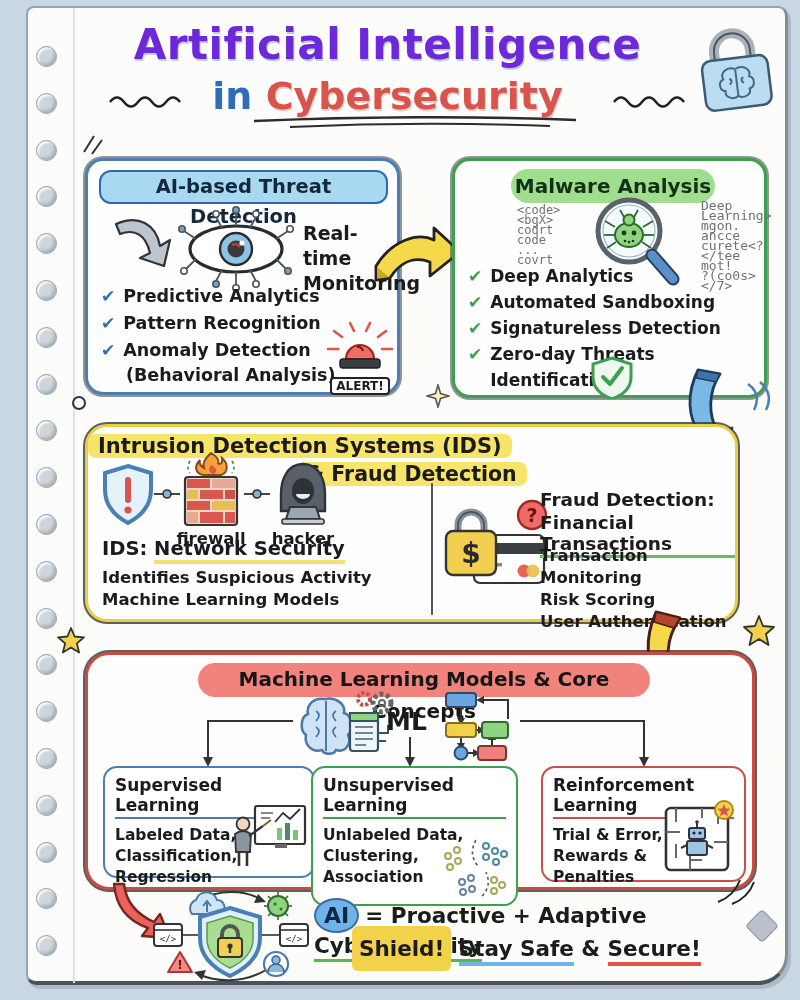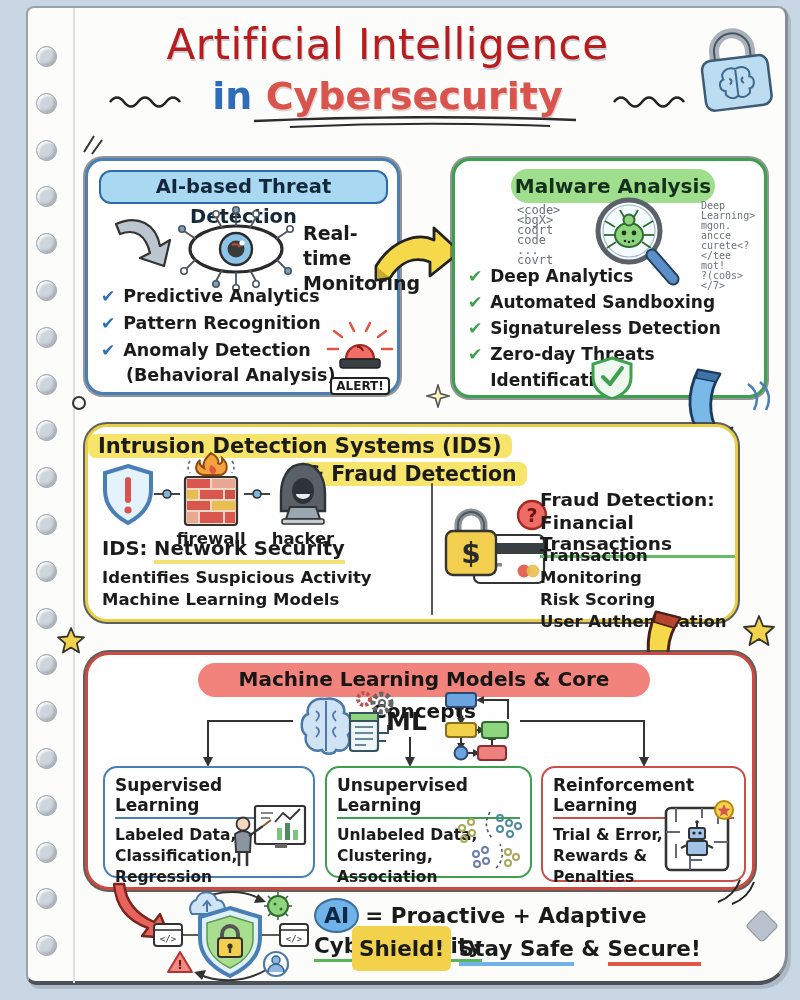--- a/index.html
+++ b/index.html
@@ -7,21 +7,21 @@
   body{background:#c9d6e4;font-family:"DejaVu Sans",sans-serif;position:relative;overflow:hidden;color:#1b1b1b}
   .abs{position:absolute}
   .pre{white-space:pre-line}
   #page{position:absolute;left:26px;top:6px;width:762px;height:979px;background:#fcfcfa;
         border:2px solid #9aa2ab;border-bottom:4px solid #4c5257;border-right:3px solid #848c94;
         border-radius:8px 10px 30px 10px;box-shadow:3px 4px 0 rgba(120,132,144,.35)}
   #rule{position:absolute;left:73px;top:8px;height:975px;width:1.5px;background:#dde1e5}
   .hole{position:absolute;left:36px;width:21px;height:21px;border-radius:50%;background:#cdd5dd;
         border:1.5px solid #98a1aa;box-shadow:inset -2px -2px 3px rgba(0,0,0,.18),inset 2px 2px 2px rgba(255,255,255,.85)}
   
-  #title1{left:95px;top:20px;width:585px;text-align:center;font-size:42px;font-weight:normal;color:#b91c1c;
+  #title1{left:95px;top:20px;width:585px;text-align:center;font-size:42px;font-weight:bold;color:#6d28d9;
           letter-spacing:.5px;text-shadow:1px 2px 0 rgba(27,64,110,.25)}
   #title2{left:95px;top:74px;width:585px;text-align:center;font-size:38px;font-weight:bold}
   #title2 .in{color:#2f6db8}#title2 .cyb{color:#d9544d;text-shadow:1px 2px 0 rgba(140,30,30,.2)}
   
   .sbox{position:absolute;background:#fefefe;border-radius:18px}
   .pill{position:absolute;text-align:center;font-weight:bold;border-radius:12px}
   .chk{display:flex;align-items:flex-start;font-weight:bold;line-height:26px}
   .ck{margin-right:8px;font-size:17px}
   .b{color:#2e6fb0}.g{color:#3da04f}
   #box1{left:85px;top:158px;width:315px;height:237px;border:3px solid #4a7fb5;box-shadow:0 0 0 2px rgba(58,62,66,.55)}
@@ -48,21 +48,21 @@
   #fraud-h2{left:452px;top:85px;font-size:18.5px;font-weight:bold;border-bottom:3px solid #66bd66;padding-bottom:1px}
   #fraud-lines{left:452px;top:118px;font-size:16.5px;font-weight:600;line-height:22px}
   #box4{left:85px;top:652px;width:670px;height:238px;border:3.5px solid #cc4a42;border-radius:24px;box-shadow:0 0 0 2px rgba(55,55,55,.8)}
   #box4 .pill{left:110px;top:8px;width:452px;height:34px;line-height:32px;background:#f2837c;border-radius:17px;font-size:20px;color:#161616}
   #ml-label{left:298px;top:52px;font-size:25px;font-weight:bold}
   .mlsub{position:absolute;border-radius:14px;background:#fff}
   .mlsub .t{display:inline-block;margin:7px 10px 2px;font-size:17px;font-weight:bold;padding-bottom:2px}
   .mlsub .body{margin:4px 10px;font-size:15.5px;font-weight:bold;line-height:21px}
   #msA{left:15px;top:111px;width:212px;height:112px;border:2.5px solid #4a7fb5}
   #msA .t{border-bottom:2.5px solid #4a7fb5}
-  #msB{left:237px;top:111px;width:207px;height:112px;border:2.5px solid #3da04f}
+  #msB{left:223px;top:111px;width:207px;height:140px;border:2.5px solid #3da04f}
   #msB .t{border-bottom:2.5px solid #3da04f}
   #msC{left:453px;top:111px;width:205px;height:116px;border:2.5px solid #c8504a}
   #msC .t{border-bottom:2.5px solid #c8504a}
   .mlsub .art{position:absolute;right:4px;bottom:4px}
   #foot1{left:314px;top:898px;width:470px;font-size:21.5px;font-weight:bold}
   #ai-badge{display:inline-block;background:#6fb3e8;border:2px solid #3d6f9e;color:#0e2845;border-radius:50%;
             padding:3px 8px;font-size:22px;margin-right:6px}
   .ul-green{border-bottom:3px solid #57b757;padding-bottom:1px}
   #foot2{left:352px;top:936px;width:430px;font-size:21.5px;font-weight:bold}
   #shield-hl{background:#f2d24b;border-radius:6px;padding:10px 7px}
@@ -206,21 +206,21 @@
 </svg>
 
 <div id="box2" class="sbox">
   <div class="pill">Malware Analysis</div>
   <div class="abs codecol pre" style="left:62px;top:44px;font-size:12px">&lt;code&gt;
 &lt;bgX&gt;
 codrt
 code
 ...
 covrt</div>
-  <div class="abs codecol pre" style="left:246px;top:40px;font-size:10px">Deep Learning&gt;
+  <div class="abs codecol pre" style="left:246px;top:40px;font-size:13px">Deep Learning&gt;
 mgon.
 ancce
 curete&lt;?
 &lt;/tee
 mot!
 ?(co0s&gt;
 &lt;/7&gt;</div>
   <svg class="abs" style="left:118px;top:28px" width="126" height="112">
     <circle cx="56" cy="42" r="31" fill="#f4fbff" stroke="#5a6168" stroke-width="5"></circle>
     <circle cx="56" cy="42" r="26" fill="none" stroke="#aab4bc" stroke-width="1.2"></circle>

